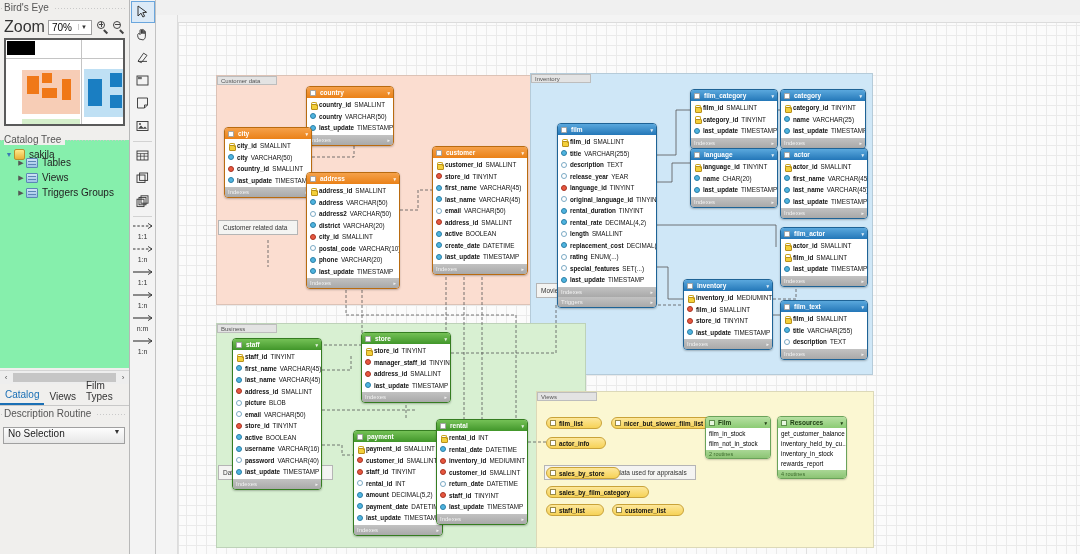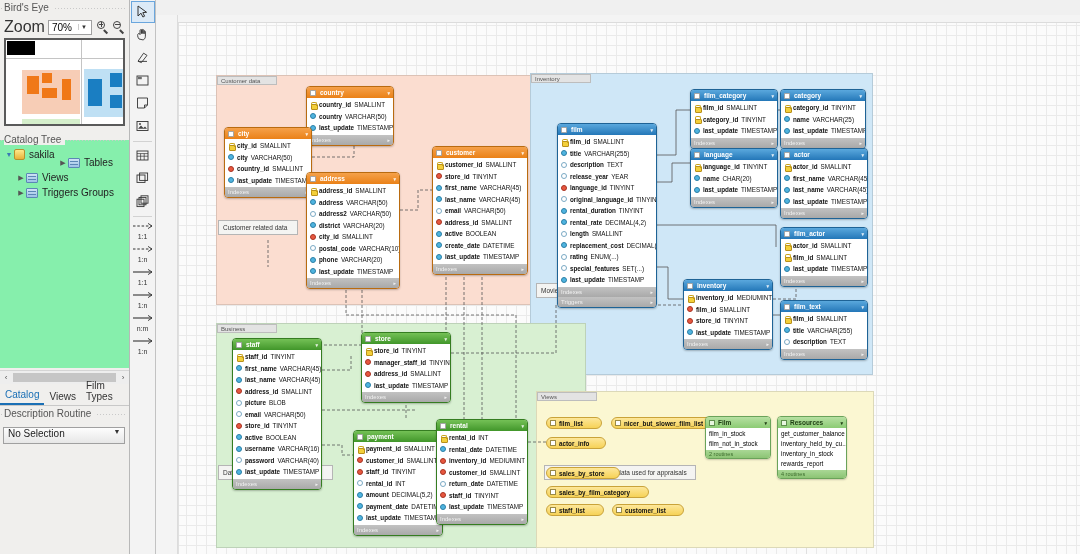--- a/index.html
+++ b/index.html
@@ -308,21 +308,21 @@
       <span class="hdr-label">Catalog Tree</span>
     </div>
 
     <div id="catalog-tree">
       <div class="tree-row" style="padding-left:4px;padding-top:14px;">
         <span class="tri open">▼</span>
         <span class="db-icon"></span>
         <span>sakila</span>
       </div>
       <div id="tree-children">
-          <div class="tree-row" style="padding-left: 16px; margin-left: 42px;">
+          <div class="tree-row" style="padding-left: 16px;">
             <span class="tri">▶</span>
             <span class="folder-icon"></span>
             <span>Tables</span>
           </div>
           <div class="tree-row" style="padding-left: 16px;">
             <span class="tri">▶</span>
             <span class="folder-icon"></span>
             <span>Views</span>
           </div>
           <div class="tree-row" style="padding-left: 16px;">

